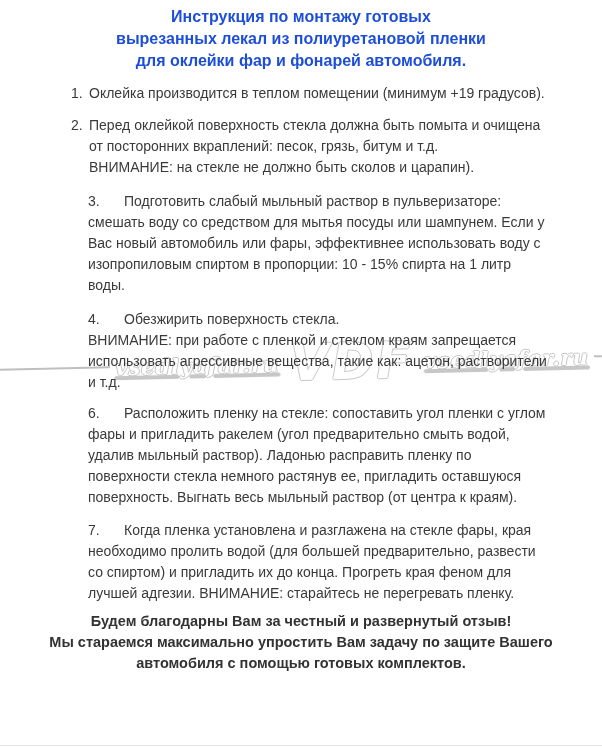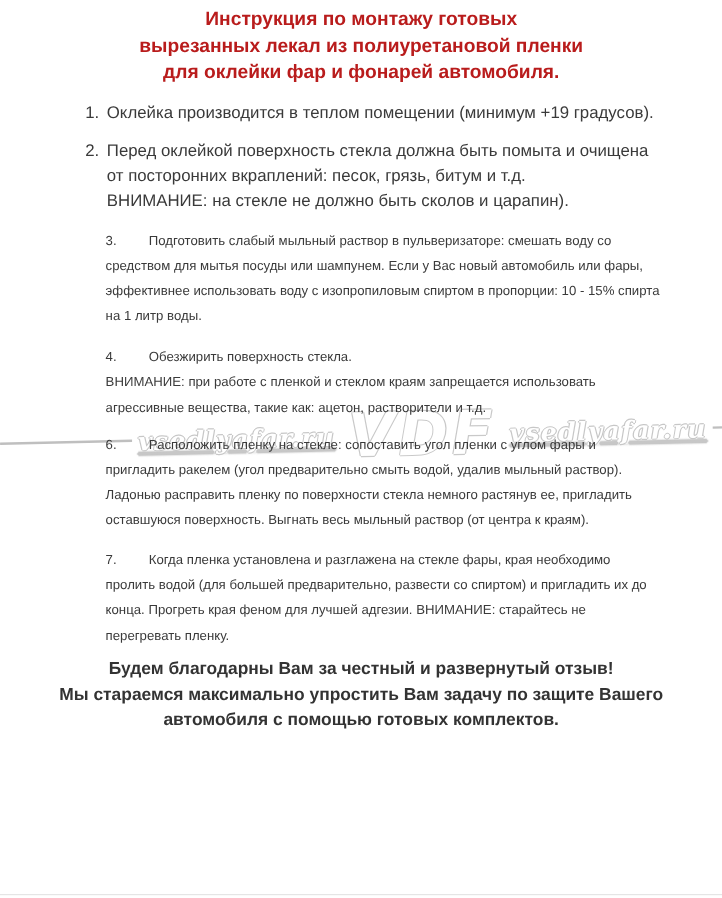--- a/index.html
+++ b/index.html
@@ -22,42 +22,42 @@
     position: relative;
     z-index: 1;
   }
 
   .doc-title {
     padding-top: 6px;
     text-align: center;
     font-size: 16px;
     line-height: 22px;
     font-weight: bold;
-    color: #b91c1c;
+    color: #1d4ed8;
     white-space: pre-line;
   }
 
   .num-item {
     display: flex;
     margin: 11px 52px 0 71px;
     font-size: 14px;
     line-height: 21px;
   }
   .num-item:first-of-type { margin-top: 18px; }
   .num-item .num {
     flex: none;
     width: 18px;
   }
   .num-item .txt {
     white-space: pre-line;
   }
 
   .para {
     margin: 13px 52px 0 88px;
-    font-size: 11px;
+    font-size: 14px;
     line-height: 21px;
   }
   .para .pnum {
     display: inline-block;
     width: 36px;
   }
   .para .ptxt {
     white-space: pre-line;
   }
   .para-6 { margin-top: 10px; }

